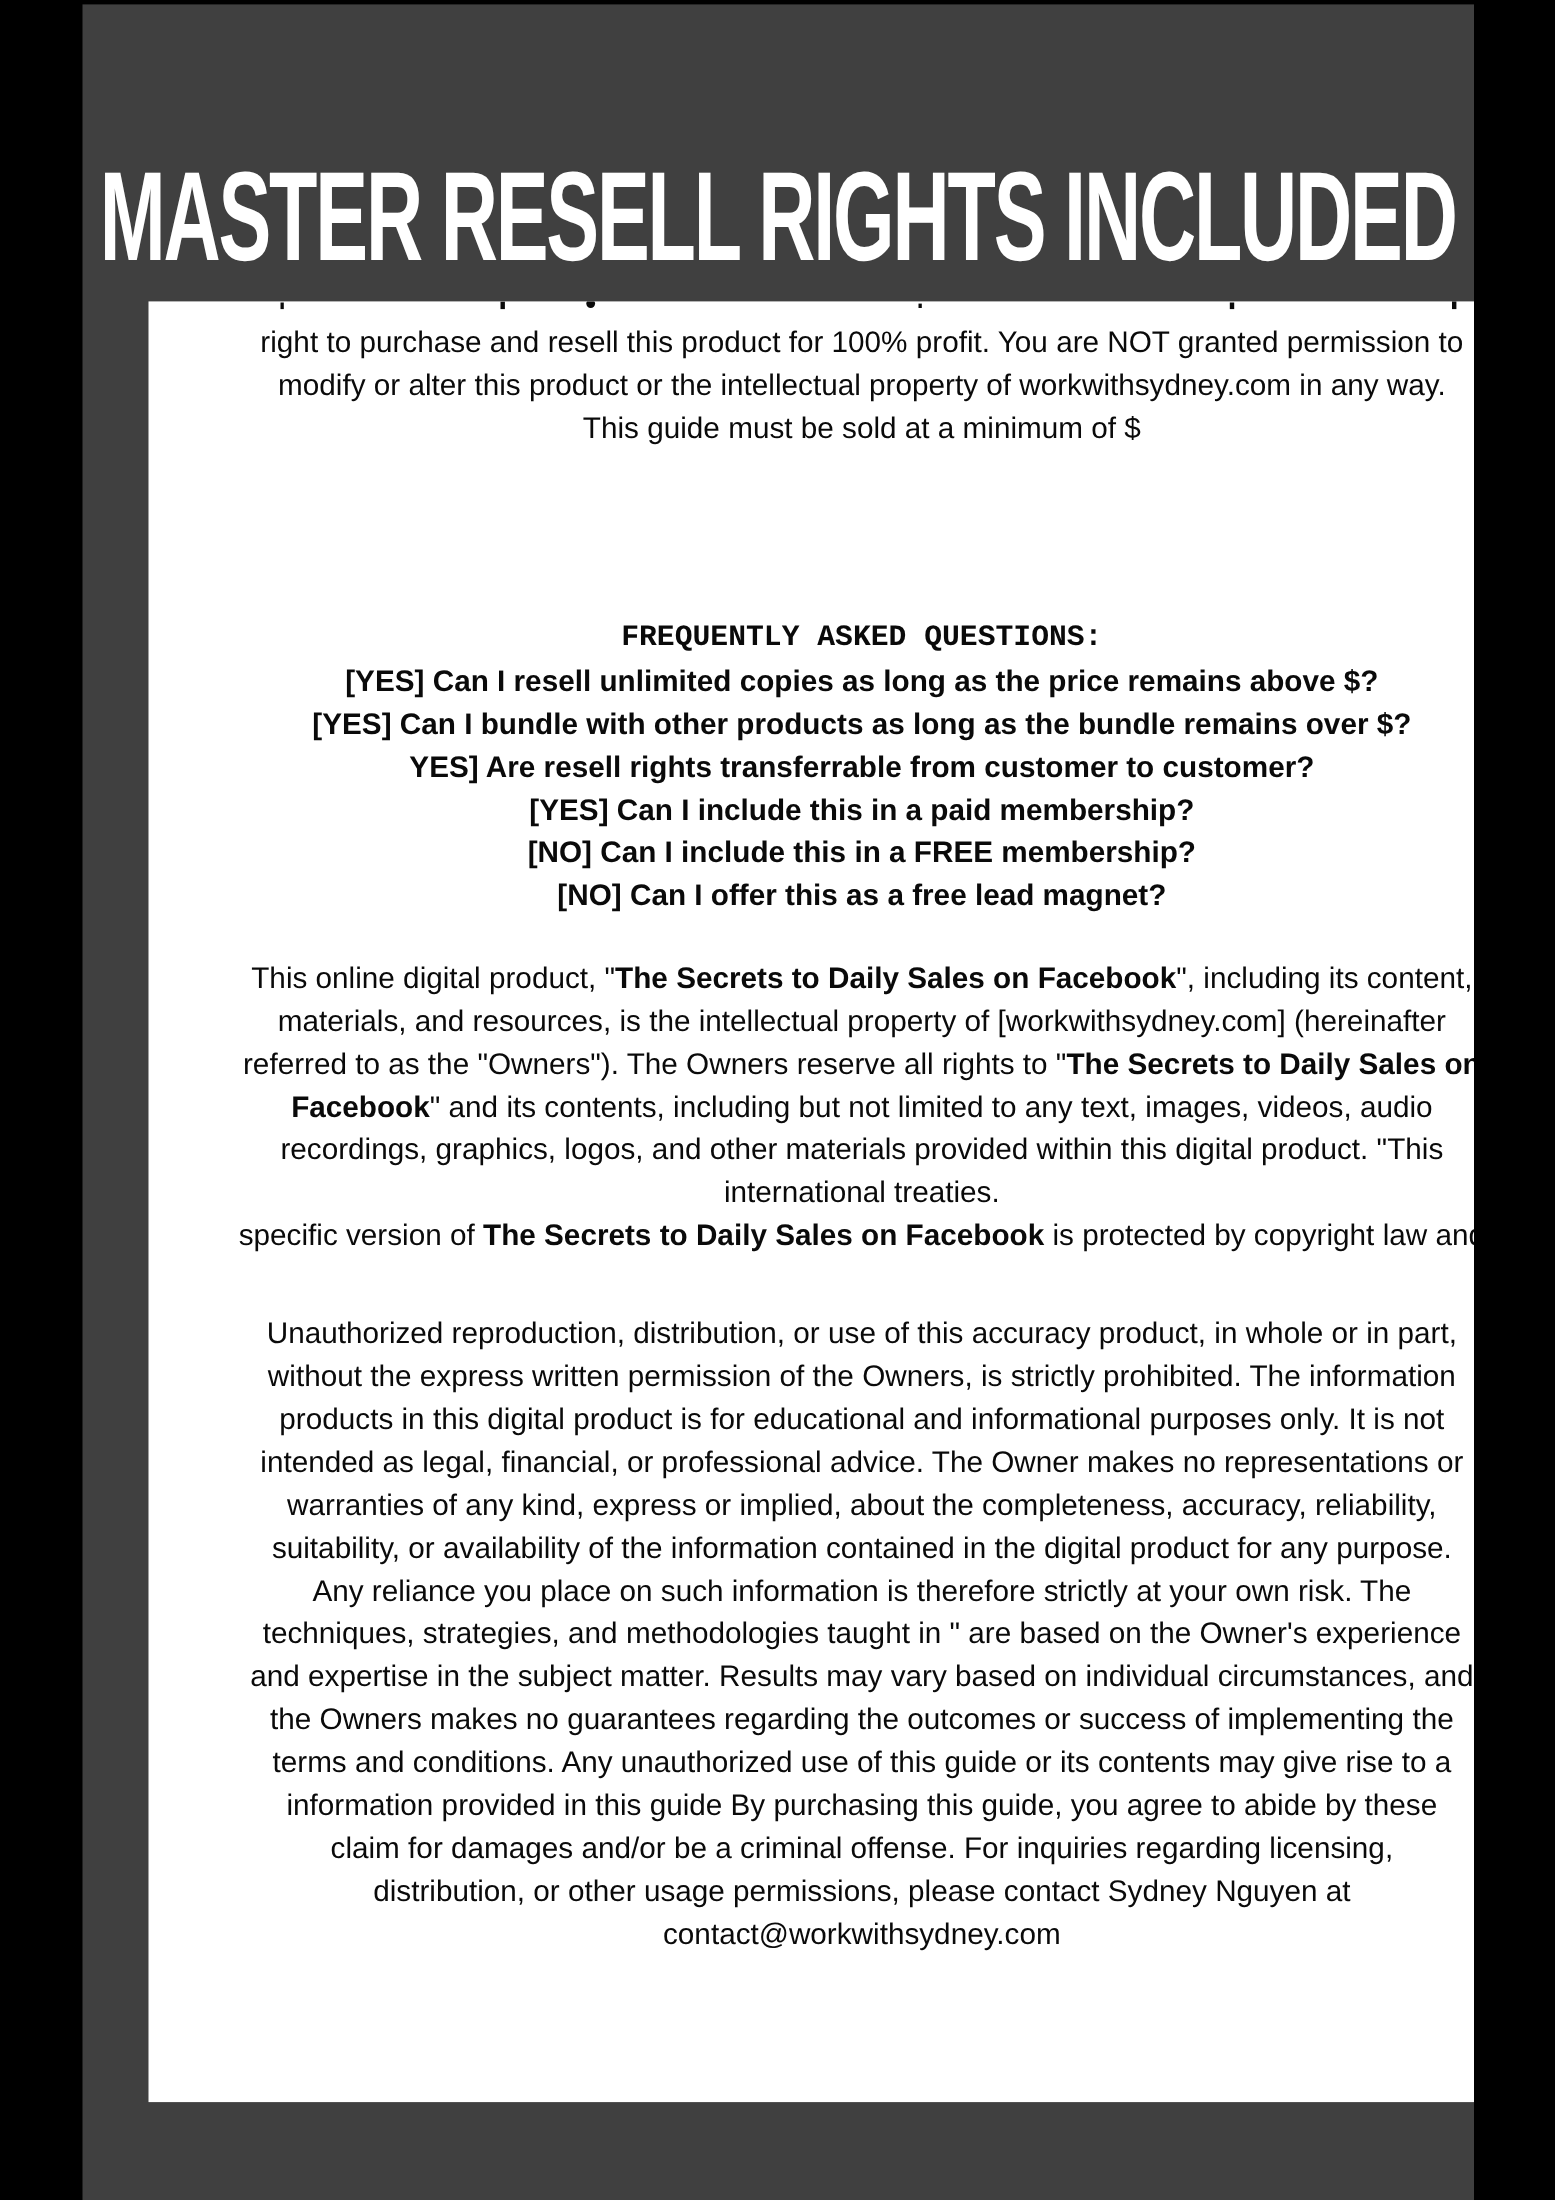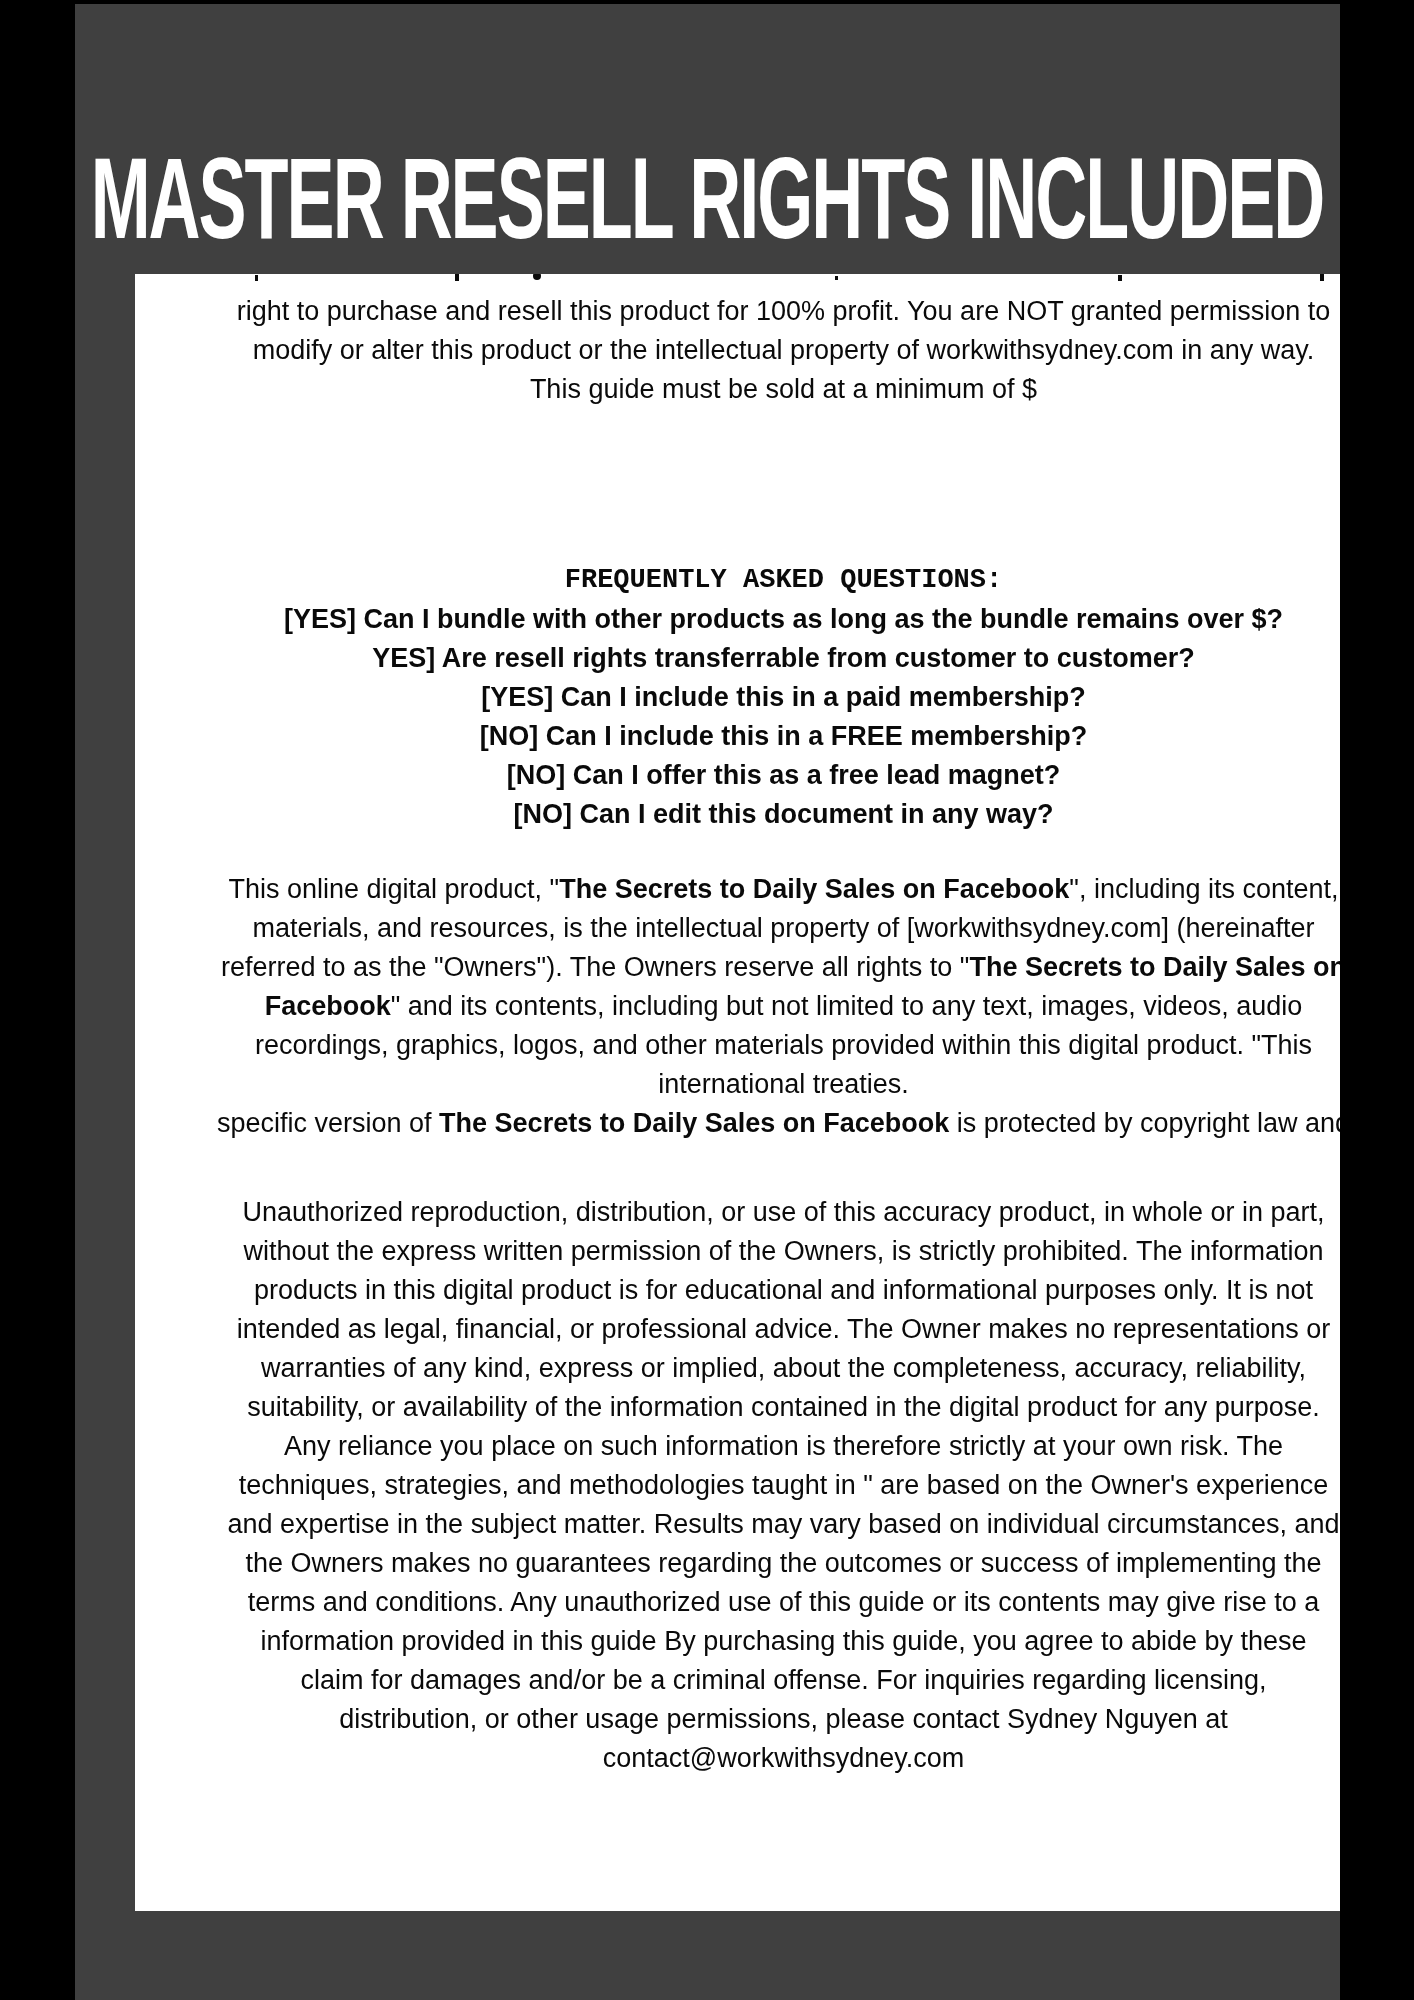--- a/index.html
+++ b/index.html
@@ -71,26 +71,26 @@
 
       <div class="intro-block">
           <div class="line">right to purchase and resell this product for 100% profit. You are NOT granted permission to</div>
           <div class="line">modify or alter this product or the intellectual property of workwithsydney.com in any way.</div>
           <div class="line">This guide must be sold at a minimum of $</div>
         </div>
 
       <div class="faq-block">
         <div class="faq-heading line">FREQUENTLY ASKED QUESTIONS:</div>
         <div>
+            <div class="line">[YES] Can I resell unlimited copies as long as the price remains above $?</div>
             <div class="line">[YES] Can I bundle with other products as long as the bundle remains over $?</div>
             <div class="line">YES] Are resell rights transferrable from customer to customer?</div>
             <div class="line">[YES] Can I include this in a paid membership?</div>
             <div class="line">[NO] Can I include this in a FREE membership?</div>
             <div class="line">[NO] Can I offer this as a free lead magnet?</div>
-            <div class="line">[NO] Can I edit this document in any way?</div>
           </div>
       </div>
 
       <div class="copyright-block">
           <div class="line"><span>This online digital product, "</span><b>The Secrets to Daily Sales on Facebook</b><span>", including its content,</span></div>
           <div class="line"><span>materials, and resources, is the intellectual property of [workwithsydney.com] (hereinafter</span></div>
           <div class="line"><span>referred to as the "Owners"). The Owners reserve all rights to "</span><b>The Secrets to Daily Sales on</b></div>
           <div class="line"><b>Facebook</b><span>" and its contents, including but not limited to any text, images, videos, audio</span></div>
           <div class="line"><span>recordings, graphics, logos, and other materials provided within this digital product. "This</span></div>
           <div class="line"><span>international treaties.</span></div>

